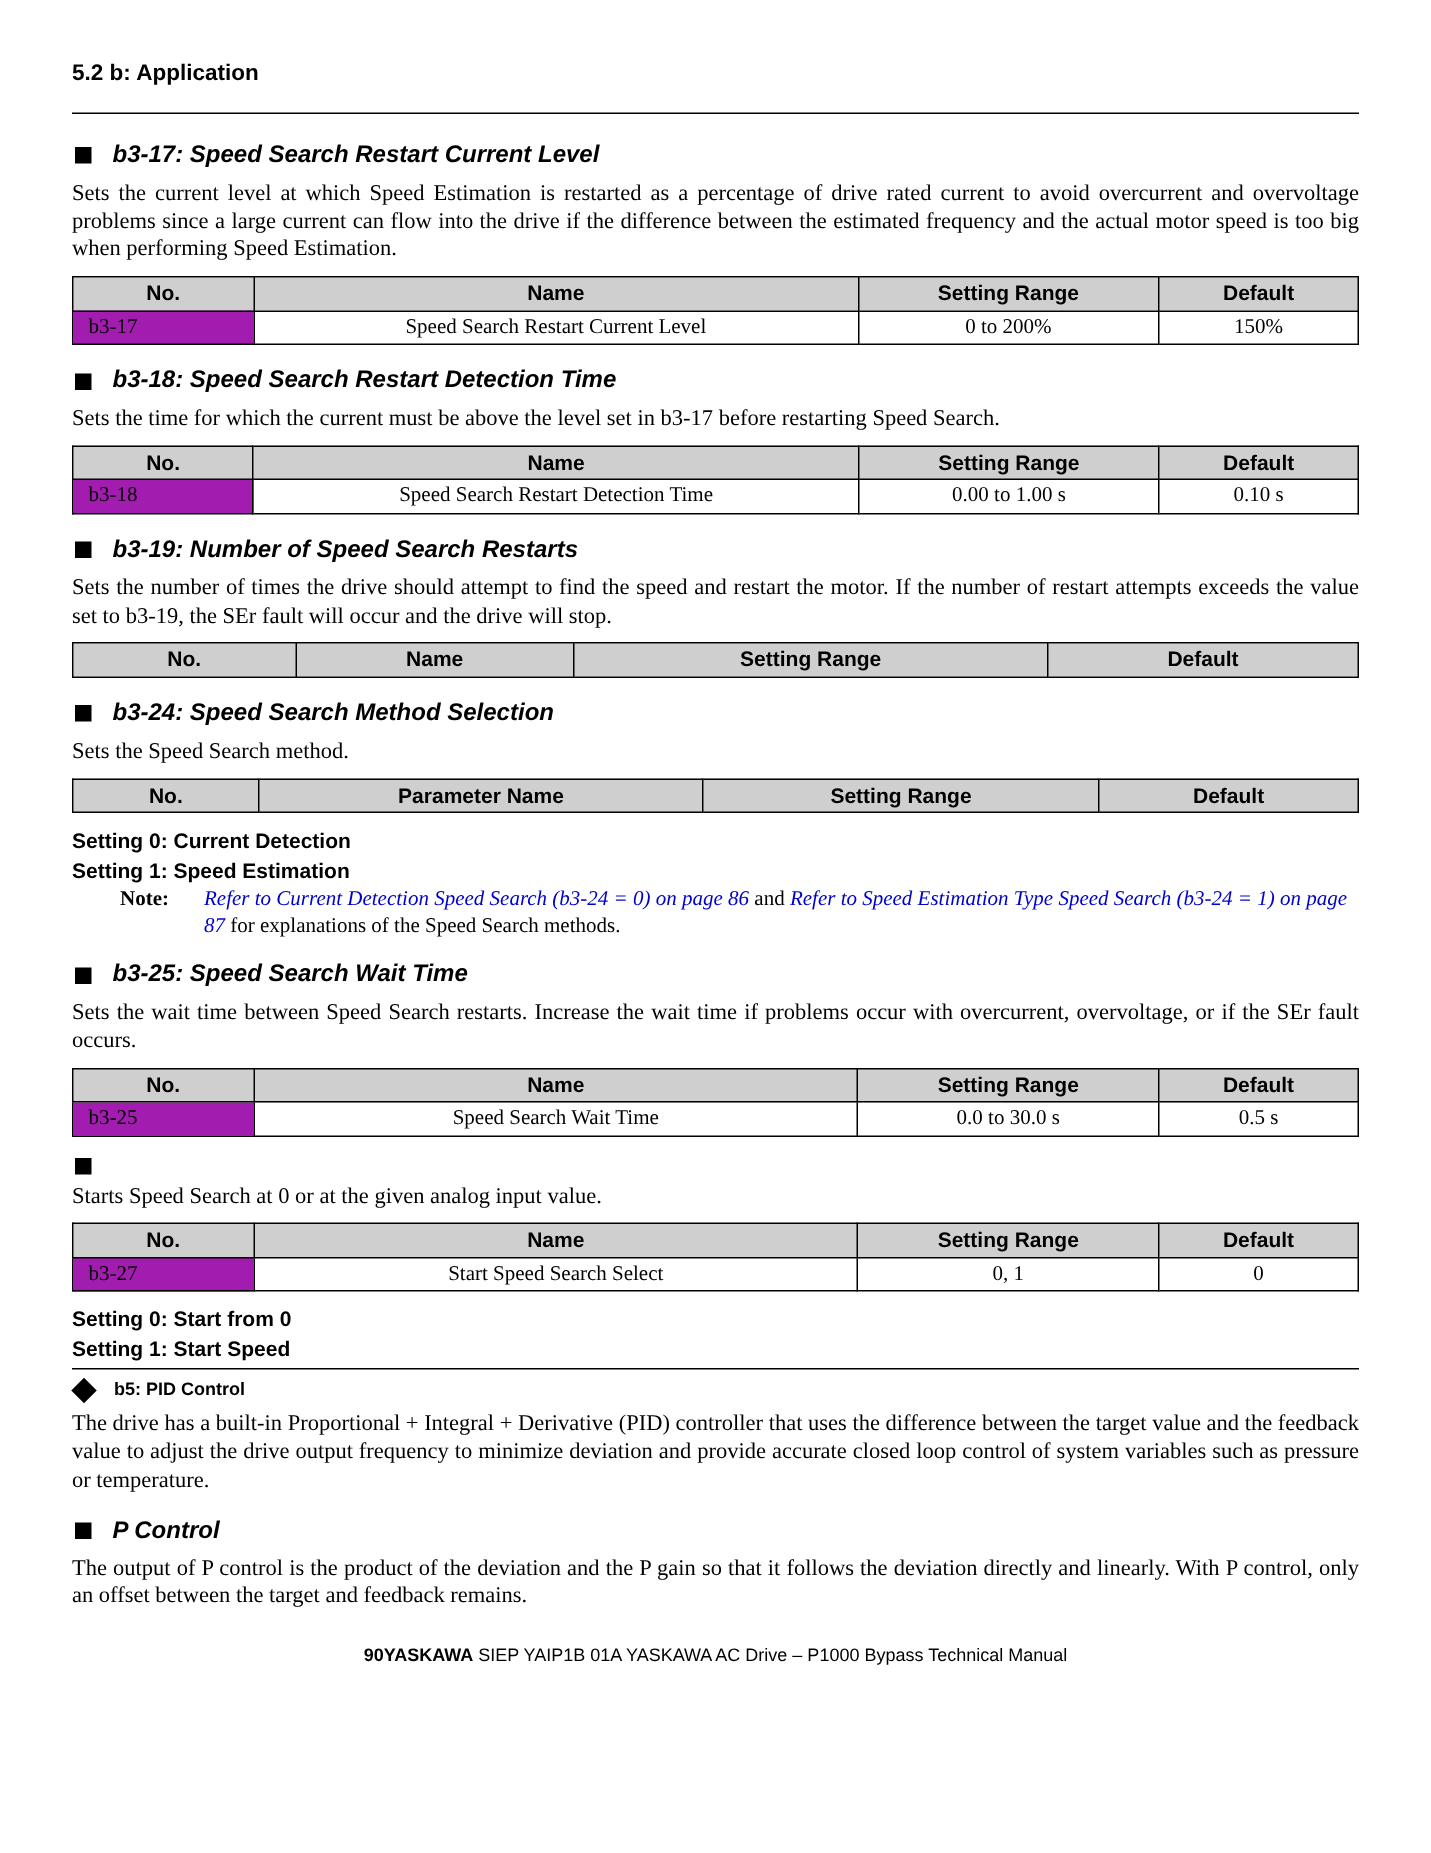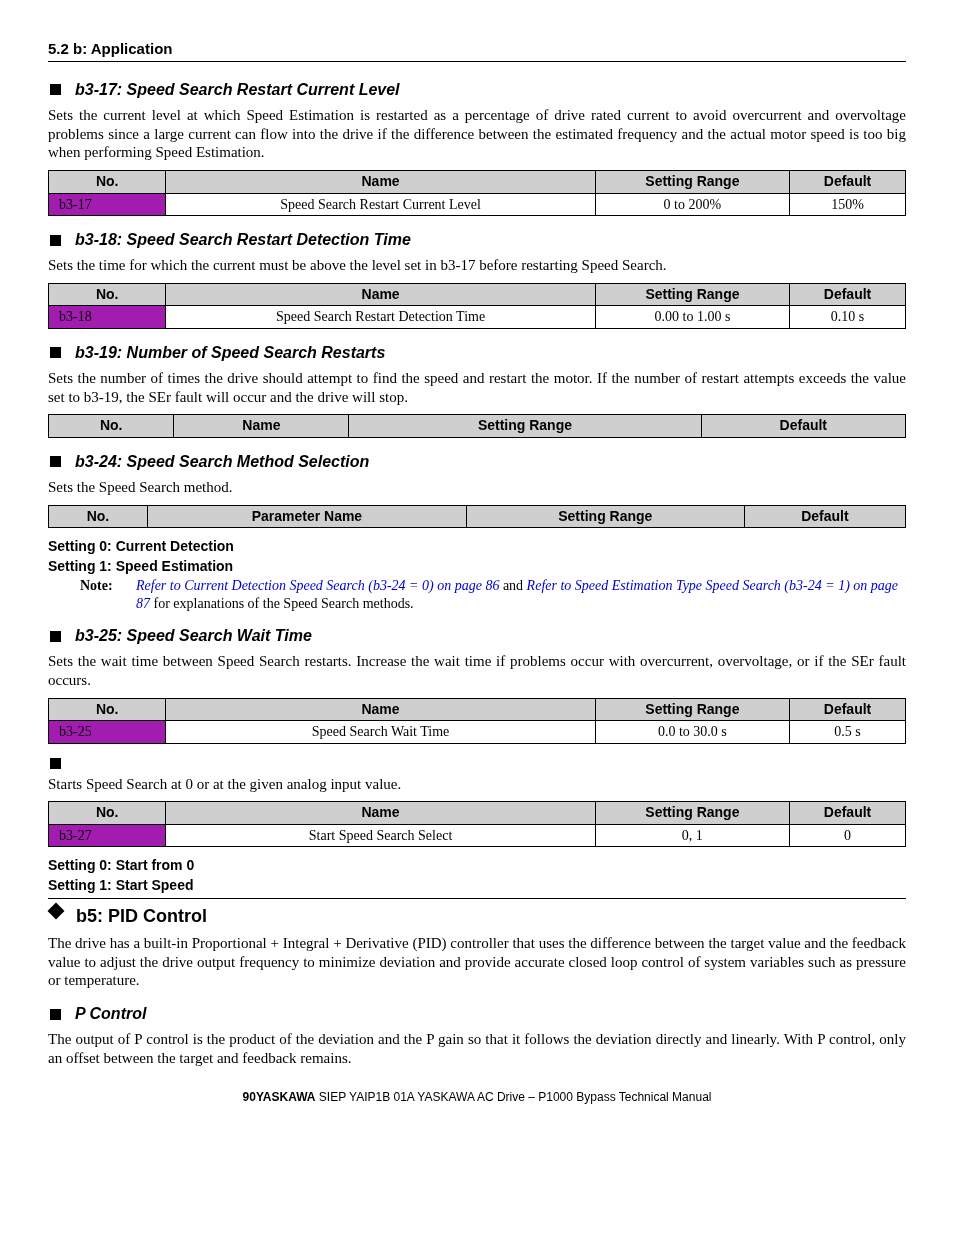--- a/index.html
+++ b/index.html
@@ -10,21 +10,21 @@
     color: #000;
     line-height: 1.25;
     width: 954px;
     box-sizing: border-box;
   }
   .page-header {
     font-family: Arial, Helvetica, sans-serif;
     font-weight: bold;
     font-size: 15px;
     border-bottom: 1.5px solid #000;
-    padding-bottom: 2px;
+    padding-bottom: 16px;
     margin-bottom: 18px;
   }
   .section-title {
     display: flex;
     align-items: center;
     font-family: Arial, Helvetica, sans-serif;
     font-weight: bold;
     font-size: 16px;
     margin-top: 14px;
     margin-bottom: 6px;
@@ -42,42 +42,42 @@
     display: inline-block;
     width: 12px;
     height: 12px;
     background: #000;
     transform: rotate(45deg);
     margin-right: 14px;
     margin-left: 2px;
   }
   .major-section-title {
     display: flex;
-    align-items: flex-start;
-    font-family: Arial, Helvetica, sans-serif;
-    font-weight: bold;
-    font-size: 18px;
+    align-items: center;
+    font-family: Arial, Helvetica, sans-serif;
+    font-weight: bold;
+    font-size: 12px;
     margin-top: 6px;
     margin-bottom: 6px;
   }
   .body-text {
     font-family: "Times New Roman", Times, serif;
     font-size: 15px;
     margin: 4px 0 8px 0;
     text-align: justify;
   }
   table.param {
     width: 100%;
     border-collapse: collapse;
     margin: 2px 0 10px 0;
     font-size: 14px;
   }
   table.param th, table.param td {
     border: 1px solid #000;
-    padding: 2px 8px;
+    padding: 2px 20px;
     text-align: center;
     vertical-align: middle;
   }
   table.param th {
     background: #cfcfcf;
     font-family: Arial, Helvetica, sans-serif;
     font-weight: bold;
     font-size: 14px;
   }
   table.param td.no-cell {

